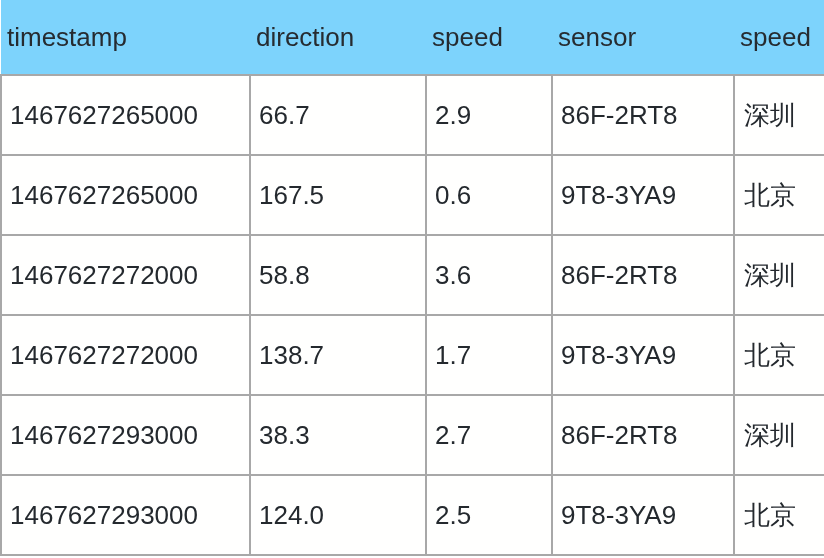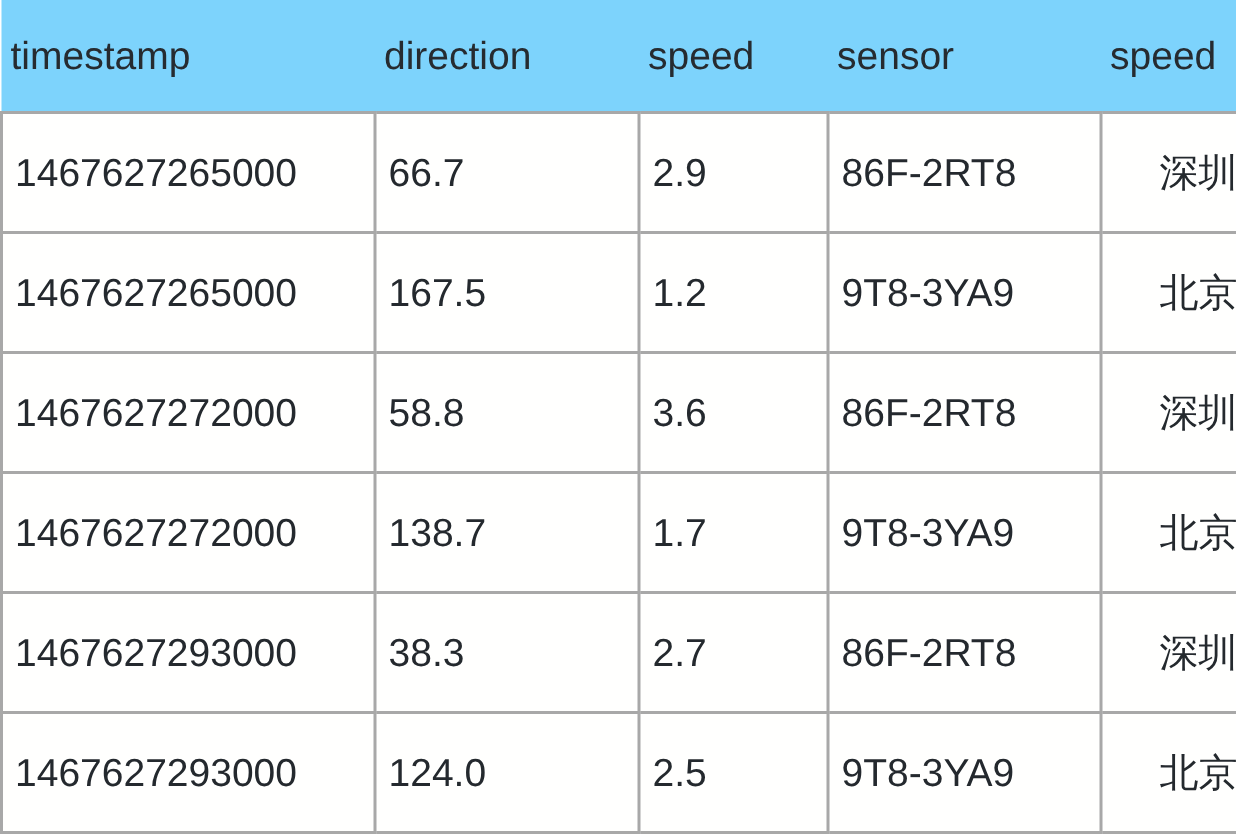--- a/index.html
+++ b/index.html
@@ -63,21 +63,20 @@
     border-left: 2px solid #a8a8a8;
   }
   #sensor-table tbody tr td:last-child {
     border-right: none;
   }
   #sensor-table tbody tr:first-child td {
     border-top: 2px solid #a8a8a8;
   }
   #sensor-table tbody td.cell-city {
     padding-left: 9px;
-    text-align: right;
   }
 </style>
 </head>
 <body>
 
 <table id="sensor-table">
   <colgroup>
     <col class="c-timestamp">
     <col class="c-direction">
     <col class="c-speed">
@@ -97,21 +96,21 @@
     <tr>
       <td class="cell-timestamp">1467627265000</td>
       <td class="cell-direction">66.7</td>
       <td class="cell-speed">2.9</td>
       <td class="cell-sensor">86F-2RT8</td>
       <td class="cell-city">深圳</td>
     </tr>
     <tr>
       <td class="cell-timestamp">1467627265000</td>
       <td class="cell-direction">167.5</td>
-      <td class="cell-speed">1.2</td>
+      <td class="cell-speed">0.6</td>
       <td class="cell-sensor">9T8-3YA9</td>
       <td class="cell-city">北京</td>
     </tr>
     <tr>
       <td class="cell-timestamp">1467627272000</td>
       <td class="cell-direction">58.8</td>
       <td class="cell-speed">3.6</td>
       <td class="cell-sensor">86F-2RT8</td>
       <td class="cell-city">深圳</td>
     </tr>

